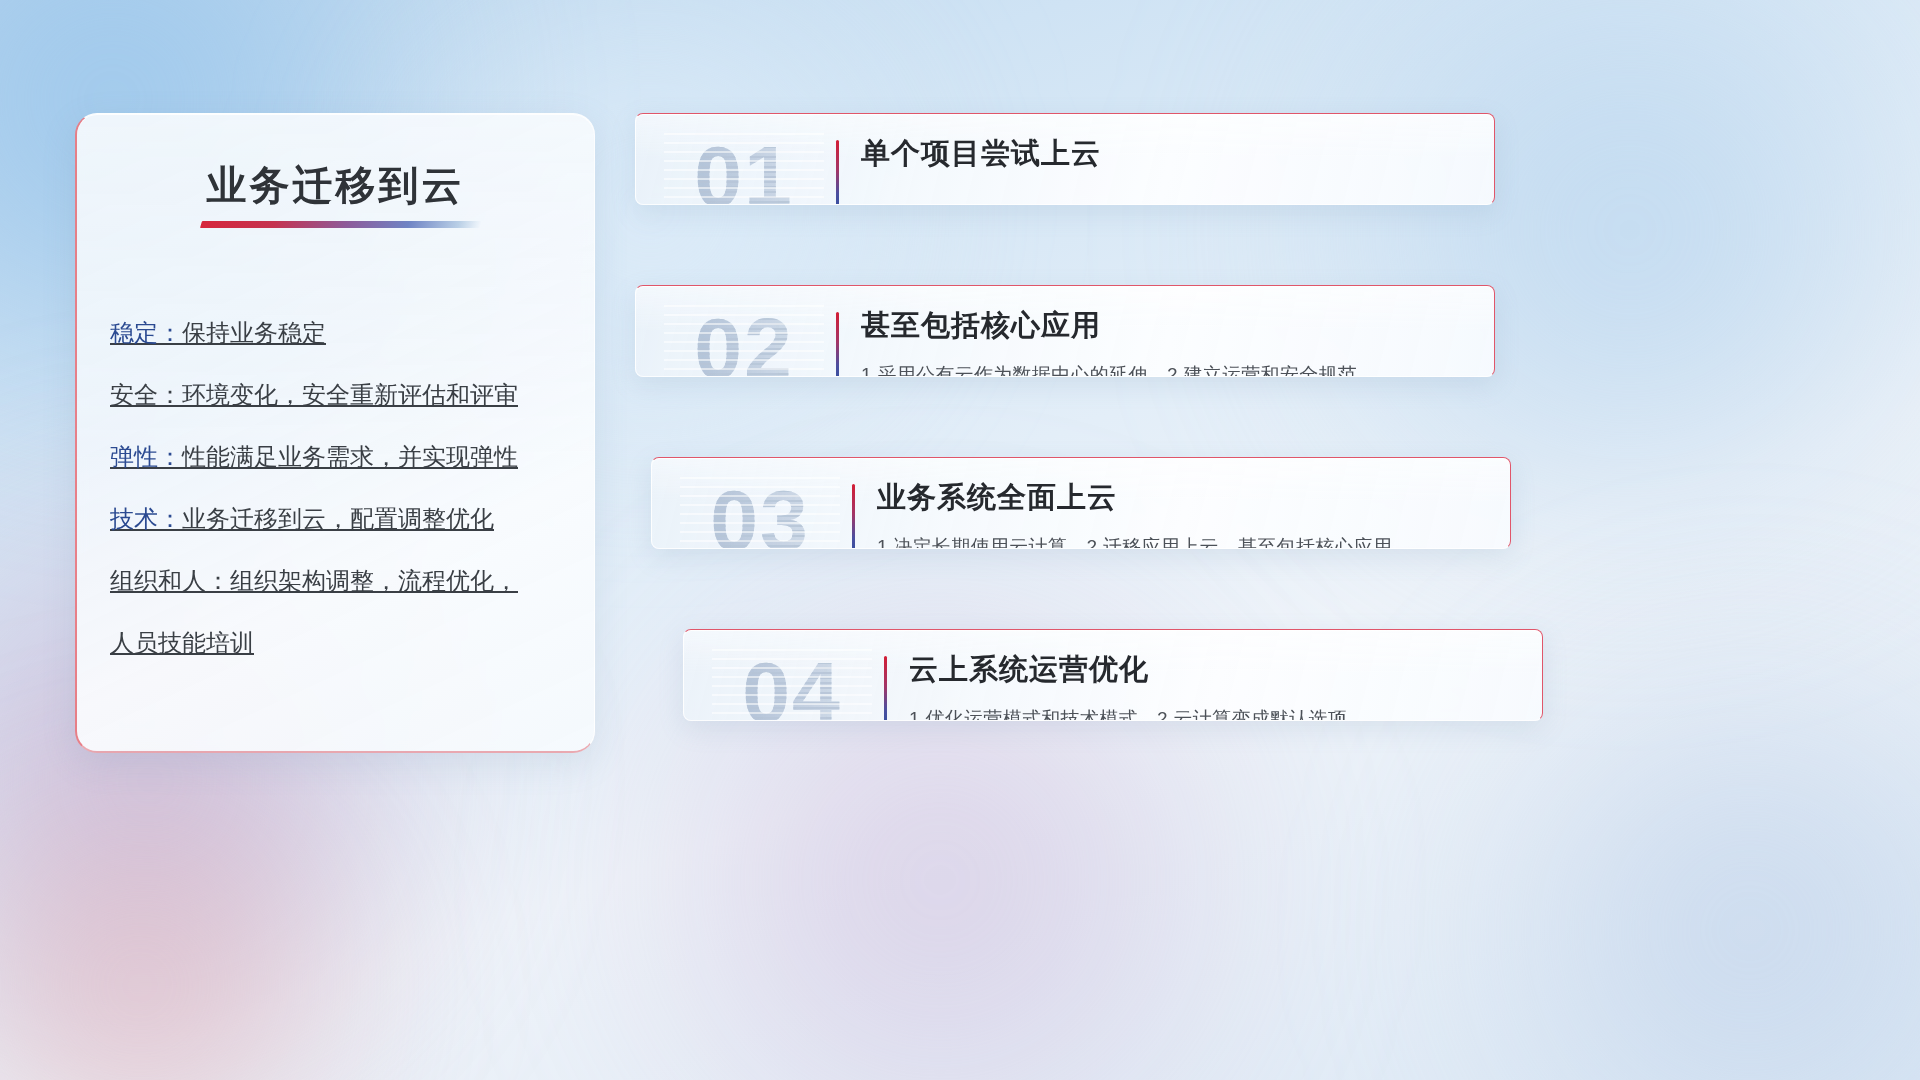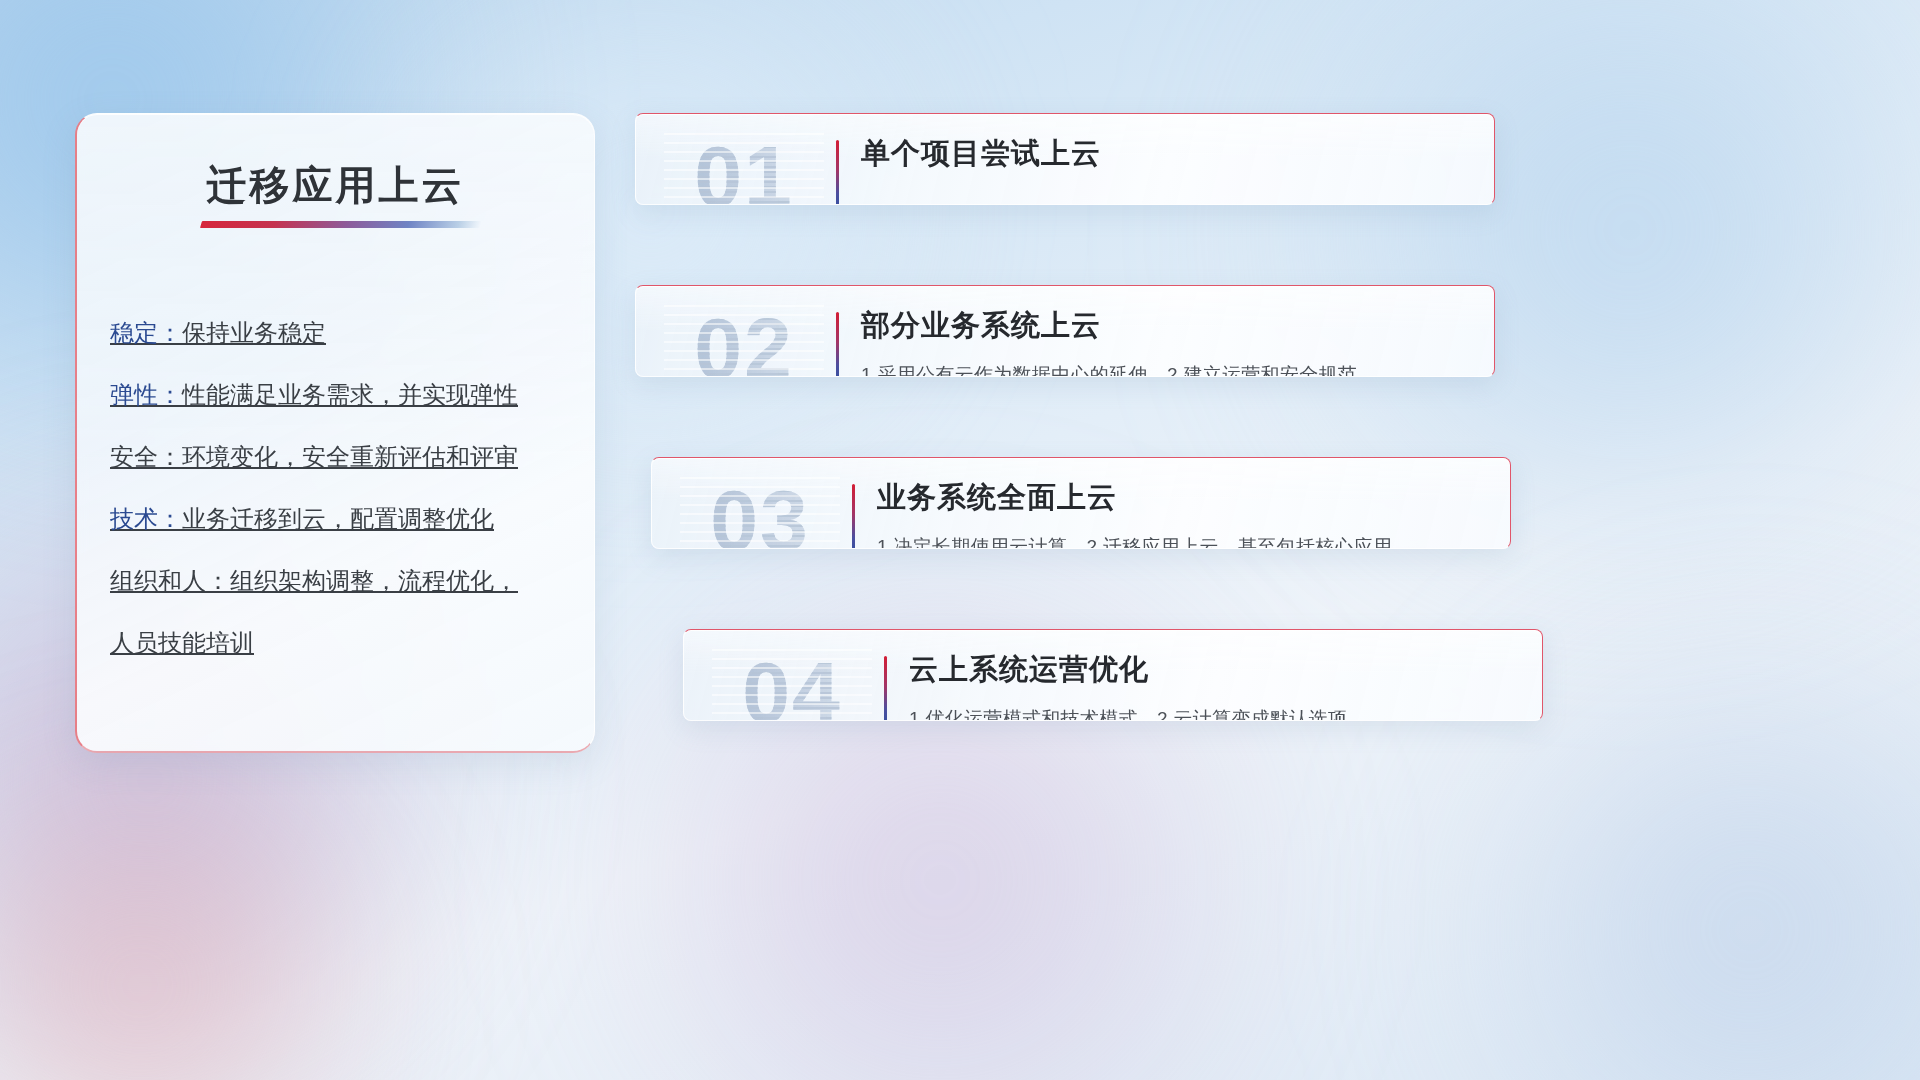--- a/index.html
+++ b/index.html
@@ -139,46 +139,46 @@
   <div class="bg-blob blob-g"></div>
   <div class="bg-blob blob-e"></div>
   <div class="bg-blob blob-b"></div>
   <div class="bg-blob blob-c"></div>
   <div class="bg-blob blob-d"></div>
   <div class="bg-blob blob-f"></div>
 </div>
 
 <section id="left-card">
   <div class="sheen"></div>
-  <h1 id="panel-title">迁移应用上云</h1>
+  <h1 id="panel-title">业务迁移到云</h1>
   <div id="title-rule"></div>
   <div id="factor-list">
       <div class="factor-row"><span class="factor-key">稳定：</span><span class="factor-value">保持业务稳定</span></div>
+      <div class="factor-row"><span class="factor-key plain">安全：</span><span class="factor-value">环境变化，安全重新评估和评审</span></div>
       <div class="factor-row"><span class="factor-key">弹性：</span><span class="factor-value">性能满足业务需求，并实现弹性</span></div>
-      <div class="factor-row"><span class="factor-key plain">安全：</span><span class="factor-value">环境变化，安全重新评估和评审</span></div>
       <div class="factor-row"><span class="factor-key">技术：</span><span class="factor-value">业务迁移到云，配置调整优化</span></div>
       <div class="factor-row"><span class="factor-key plain">组织和人：</span><span class="factor-value">组织架构调整，流程优化，</span></div>
       <div class="factor-row"><span class="factor-value">人员技能培训</span></div>
     </div>
 </section>
 
 <div id="steps-container">
     <section class="step-card" style="top: 113px;">
       <div class="sheen"></div>
       <div class="step-num">01</div>
       <div class="num-scan"></div>
       <div class="step-divider"></div>
       <div class="step-title">单个项目尝试上云</div>
     </section>
     <section class="step-card" style="top: 285px;">
       <div class="sheen"></div>
       <div class="step-num">02</div>
       <div class="num-scan"></div>
       <div class="step-divider"></div>
-      <div class="step-title">部分业务系统上云</div>
+      <div class="step-title">甚至包括核心应用</div>
       <div class="step-desc">1.采用公有云作为数据中心的延伸　2.建立运营和安全规范</div>
     </section>
     <section class="step-card" style="top: 457px; margin-left: 16px;">
       <div class="sheen"></div>
       <div class="step-num">03</div>
       <div class="num-scan"></div>
       <div class="step-divider"></div>
       <div class="step-title">业务系统全面上云</div>
       <div class="step-desc">1.决定长期使用云计算　2.迁移应用上云，甚至包括核心应用</div>
     </section>

